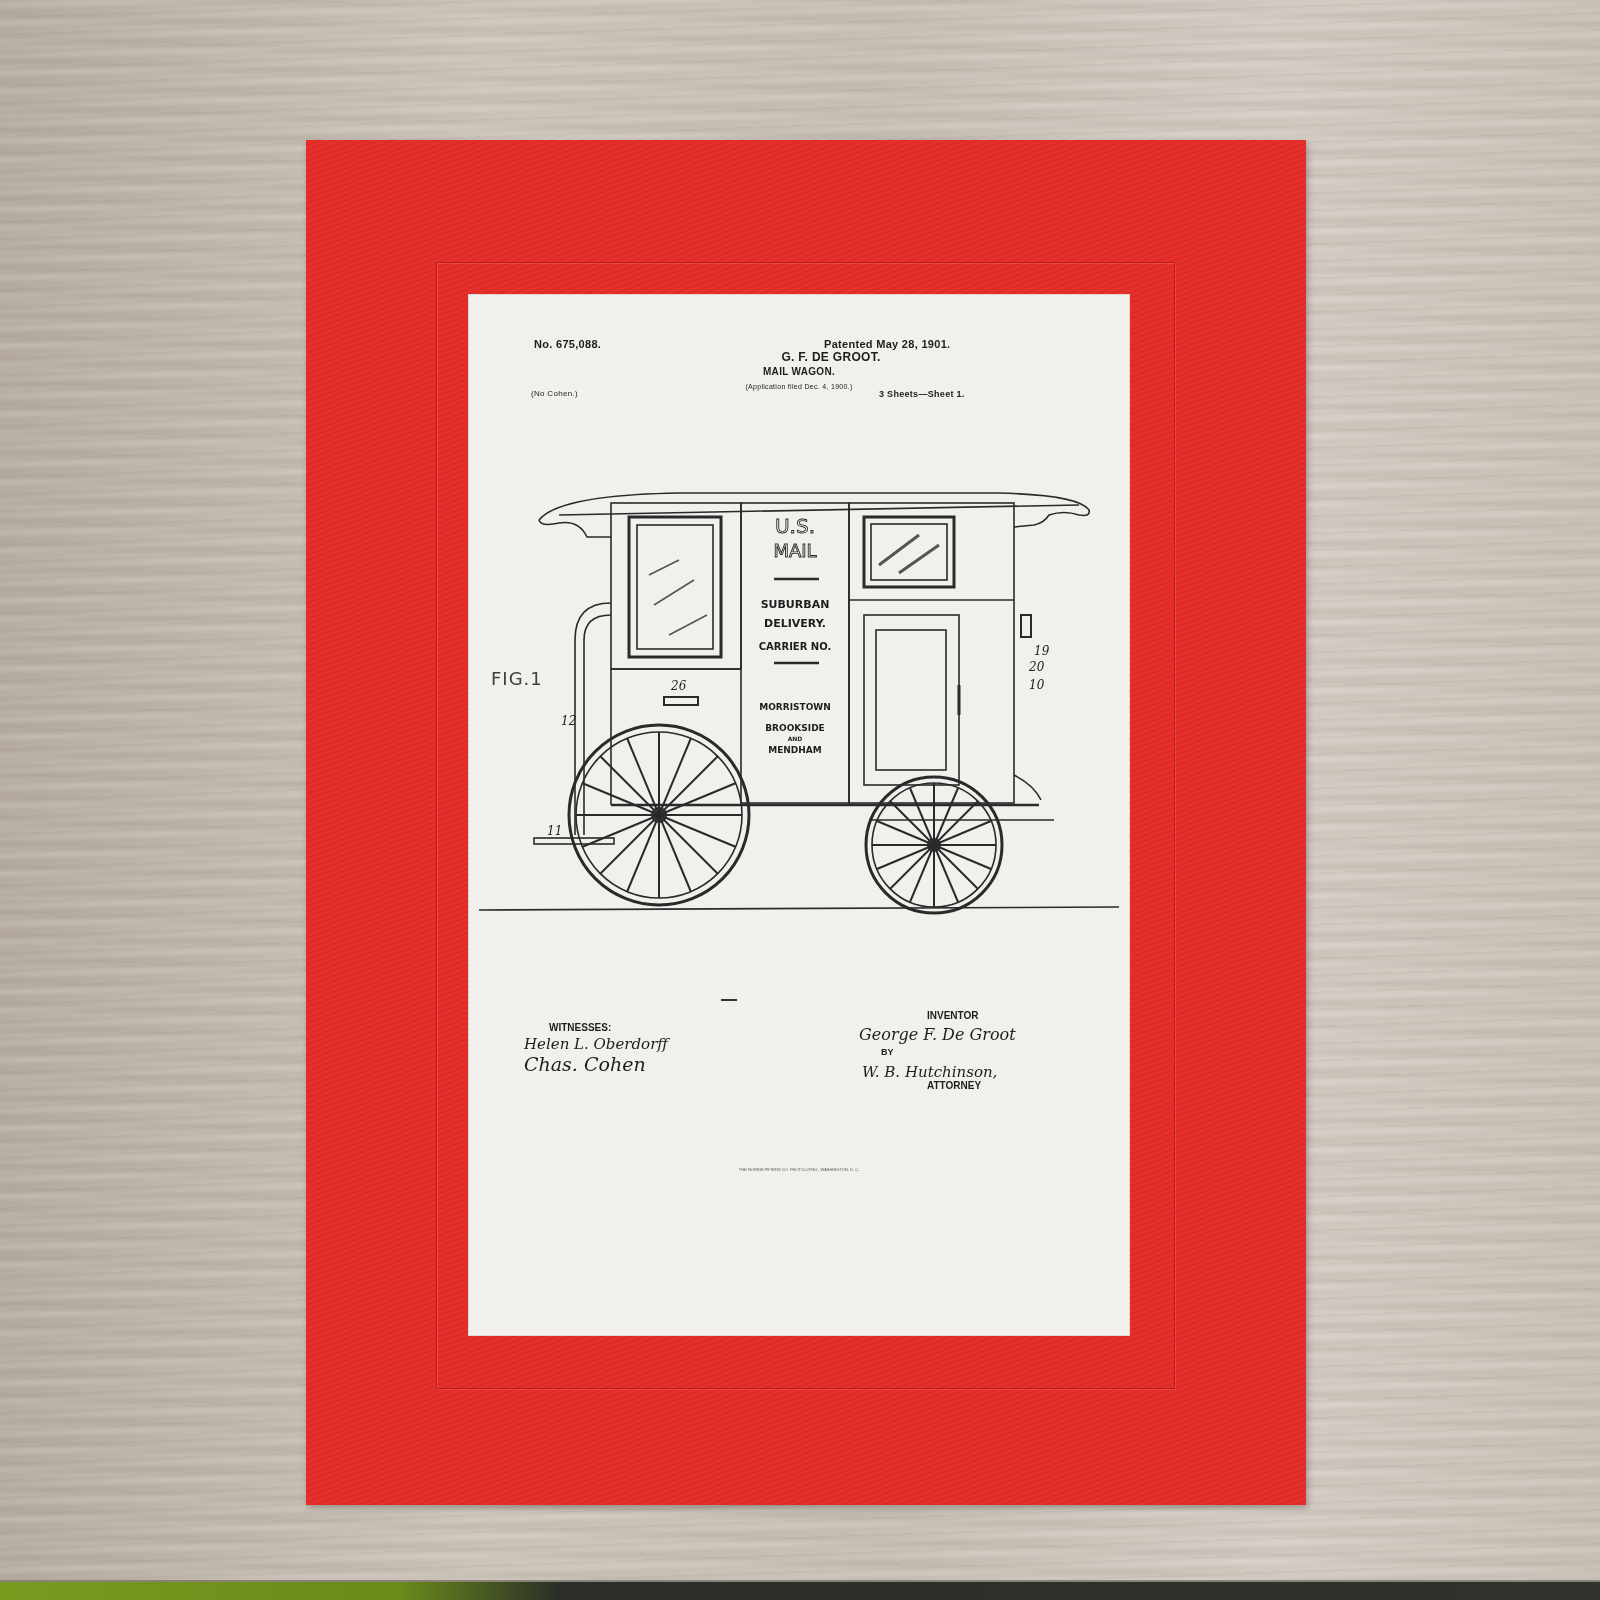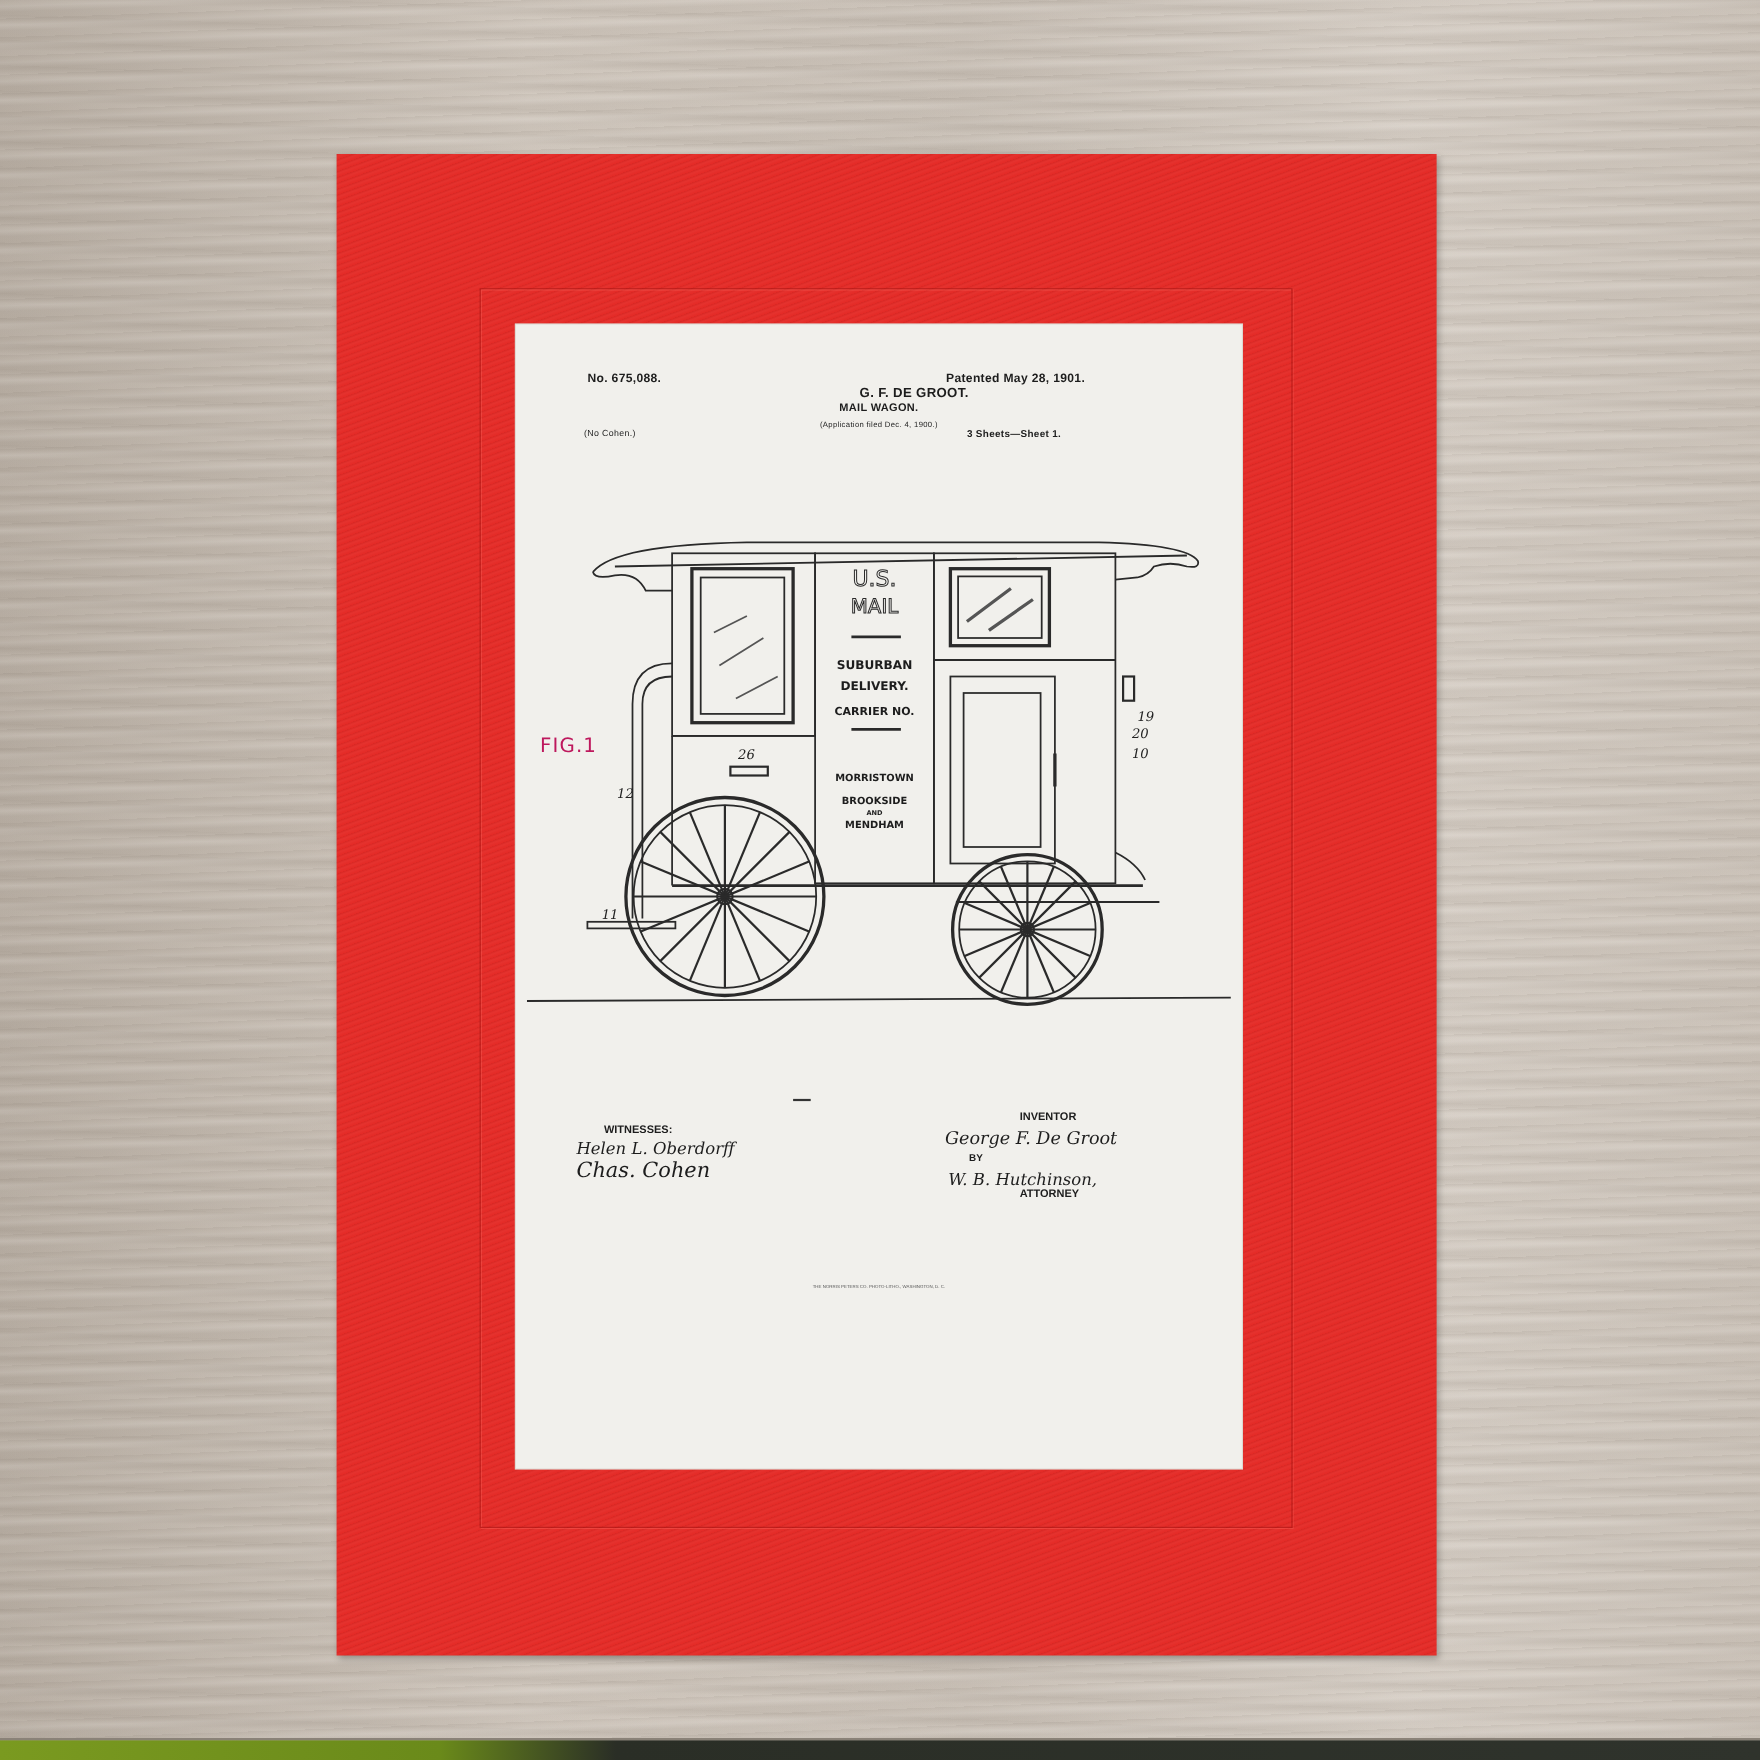--- a/index.html
+++ b/index.html
@@ -29,28 +29,28 @@
       box-shadow: inset 1px 1px 0 rgba(255,120,110,0.35), 1px 1px 0 rgba(255,120,110,0.3);
     }
     .print {
       position: absolute; left: 163px; top: 155px; width: 660px; height: 1040px;
       background: #f1f0ec;
       box-shadow: 0 0 0 1px #ddd9d2;
       color: #1d1d1d;
     }
     .hdr { position: absolute; font-weight: bold; font-size: 11px; letter-spacing: 0.3px; }
     .hdr-no { left: 65px; top: 43px; }
-    .hdr-pat { left: 355px; top: 43px; margin-left: 36px; }
+    .hdr-pat { left: 355px; top: 43px; }
     .hdr-name { left: 0; width: 100%; text-align: center; top: 55px; font-size: 12px; margin-left: 32px; }
     .hdr-title { left: 0; width: 100%; text-align: center; top: 71px; font-size: 10px; }
     .hdr-app { left: 0; width: 100%; text-align: center; top: 88px; font-size: 7px; font-weight: normal; }
     .hdr-model { left: 62px; top: 94px; font-size: 8px; font-weight: normal; }
     .hdr-sheets { left: 410px; top: 94px; font-size: 9px; }
     .drawing { position: absolute; left: 10px; top: 180px; width: 640px; height: 470px; }
-    .fig-label { position: absolute; left: 22px; top: 373px; font-size: 18px; letter-spacing: 1px; font-family: "DejaVu Sans", sans-serif; color: #be185d; }
+    .fig-label { position: absolute; left: 22px; top: 373px; font-size: 18px; letter-spacing: 1px; font-family: "DejaVu Sans", sans-serif; color: #404040; }
     .wit-label { position: absolute; left: 80px; top: 727px; font-size: 10px; font-weight: bold; }
     .wit-sig1 { position: absolute; left: 55px; top: 740px; font-size: 15px; font-style: italic; font-family: "DejaVu Serif", serif; }
     .wit-sig2 { position: absolute; left: 55px; top: 758px; font-size: 19px; font-style: italic; font-family: "DejaVu Serif", serif; text-align: center; }
     .inv-label { position: absolute; left: 458px; top: 715px; font-size: 10px; font-weight: bold; }
     .inv-sig { position: absolute; left: 390px; top: 730px; font-size: 16px; font-style: italic; font-family: "DejaVu Serif", serif; }
     .by-label { position: absolute; left: 412px; top: 752px; font-size: 9px; font-weight: bold; }
     .att-sig { position: absolute; left: 393px; top: 768px; font-size: 15px; font-style: italic; font-family: "DejaVu Serif", serif; }
     .att-label { position: absolute; left: 458px; top: 785px; font-size: 10px; font-weight: bold; }
     .footer { position: absolute; left: 0; width: 100%; text-align: center; top: 872px; font-size: 4px; color: #555; }
     .dash { position: absolute; left: 252px; top: 704px; width: 16px; height: 2px; background: #333; }

